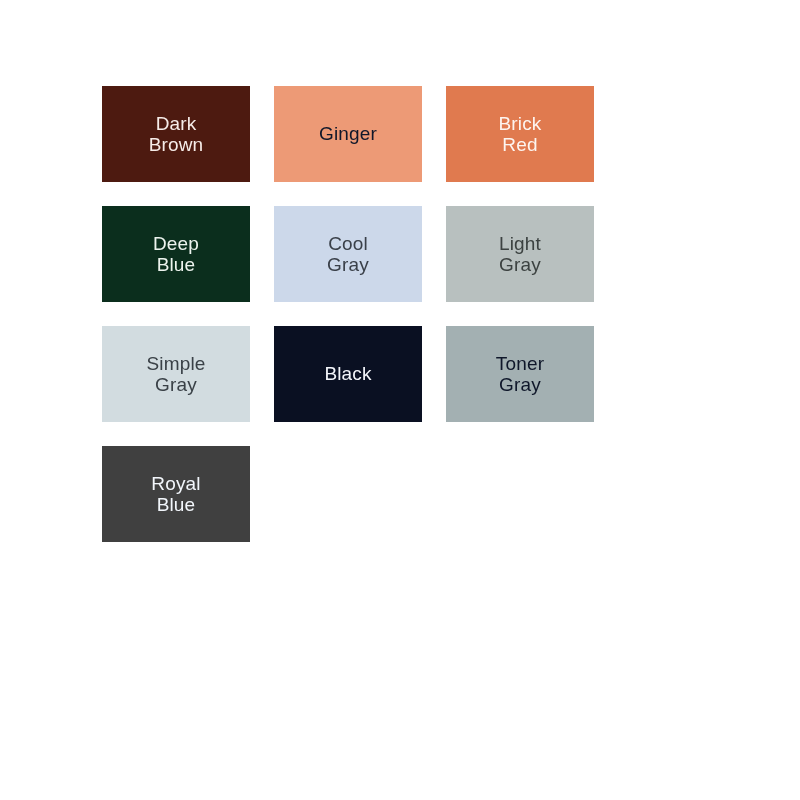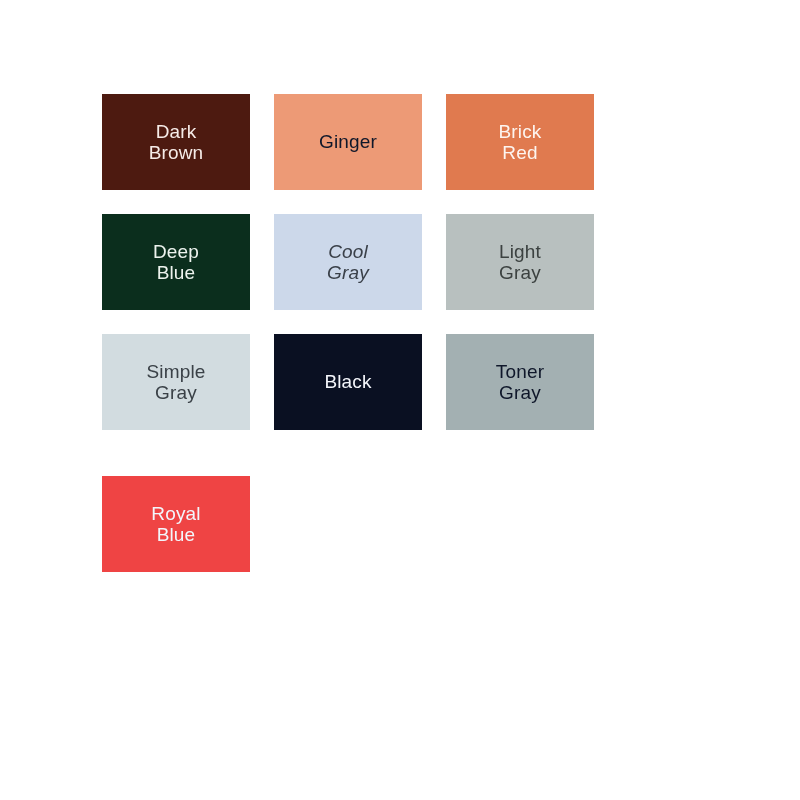--- a/index.html
+++ b/index.html
@@ -11,21 +11,21 @@
     width: 800px;
     height: 800px;
     background: #ffffff;
     font-family: "Liberation Sans", sans-serif;
     overflow: hidden;
   }
 
   #palette-grid {
     position: absolute;
     left: 102px;
-    top: 94px;
+    top: 86px;
     width: 590px;
     display: grid;
     grid-template-columns: repeat(3, 148px);
     grid-template-rows: repeat(4, 96px);
     column-gap: 71px;
     row-gap: 77px;
     gap: 24px;
   }
 
   .swatch {
@@ -59,36 +59,36 @@
       <span class="swatch-label" style="color: #0f172a;">Ginger</span>
     </div>
     <div class="swatch" style="background-color: rgb(224, 122, 79); justify-content: center;">
       <span class="swatch-label" style="color: rgb(253, 245, 240);">Brick
 Red</span>
     </div>
     <div class="swatch" style="background-color: rgb(11, 46, 29);">
       <span class="swatch-label" style="color: rgb(237, 243, 238);">Deep
 Blue</span>
     </div>
-    <div class="swatch" style="background-color: rgb(204, 216, 234); font-style: italic;">
+    <div class="swatch" style="background-color: rgb(204, 216, 234);">
       <span class="swatch-label" style="color: rgb(58, 64, 73);">Cool
 Gray</span>
     </div>
     <div class="swatch" style="background-color: rgb(184, 192, 191);">
       <span class="swatch-label" style="color: rgb(60, 66, 65);">Light
 Gray</span>
     </div>
     <div class="swatch" style="background-color: rgb(210, 220, 224);">
       <span class="swatch-label" style="color: rgb(58, 65, 71);">Simple
 Gray</span>
     </div>
     <div class="swatch" style="background-color: rgb(10, 16, 34);">
       <span class="swatch-label" style="color: rgb(244, 246, 251);">Black</span>
     </div>
     <div class="swatch" style="background-color: rgb(163, 176, 178);">
       <span class="swatch-label" style="color: #0f172a;">Toner
 Gray</span>
     </div>
-    <div class="swatch" style="background-color: #ef4444; margin-top: 22px;">
+    <div class="swatch" style="background-color: #404040;">
       <span class="swatch-label" style="color: rgb(242, 246, 251);">Royal
 Blue</span>
     </div>
   </div>
 
 </body></html>

